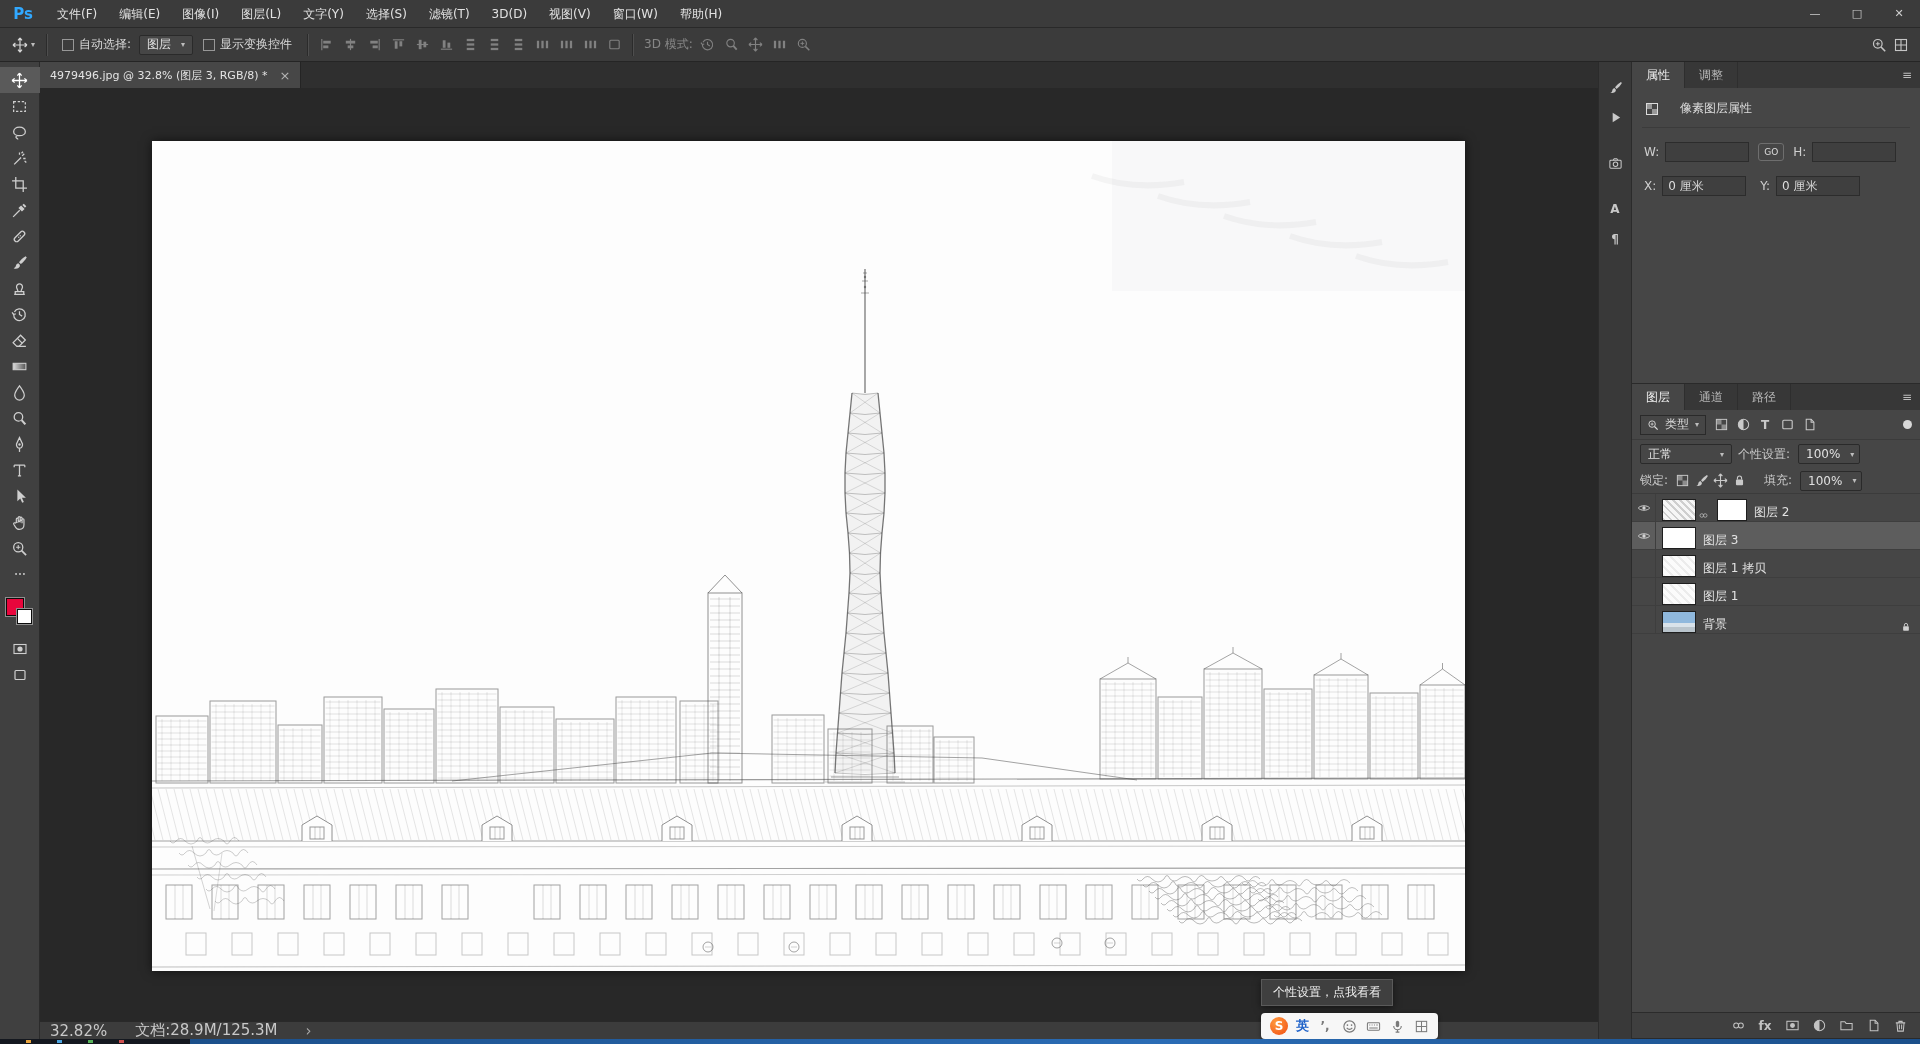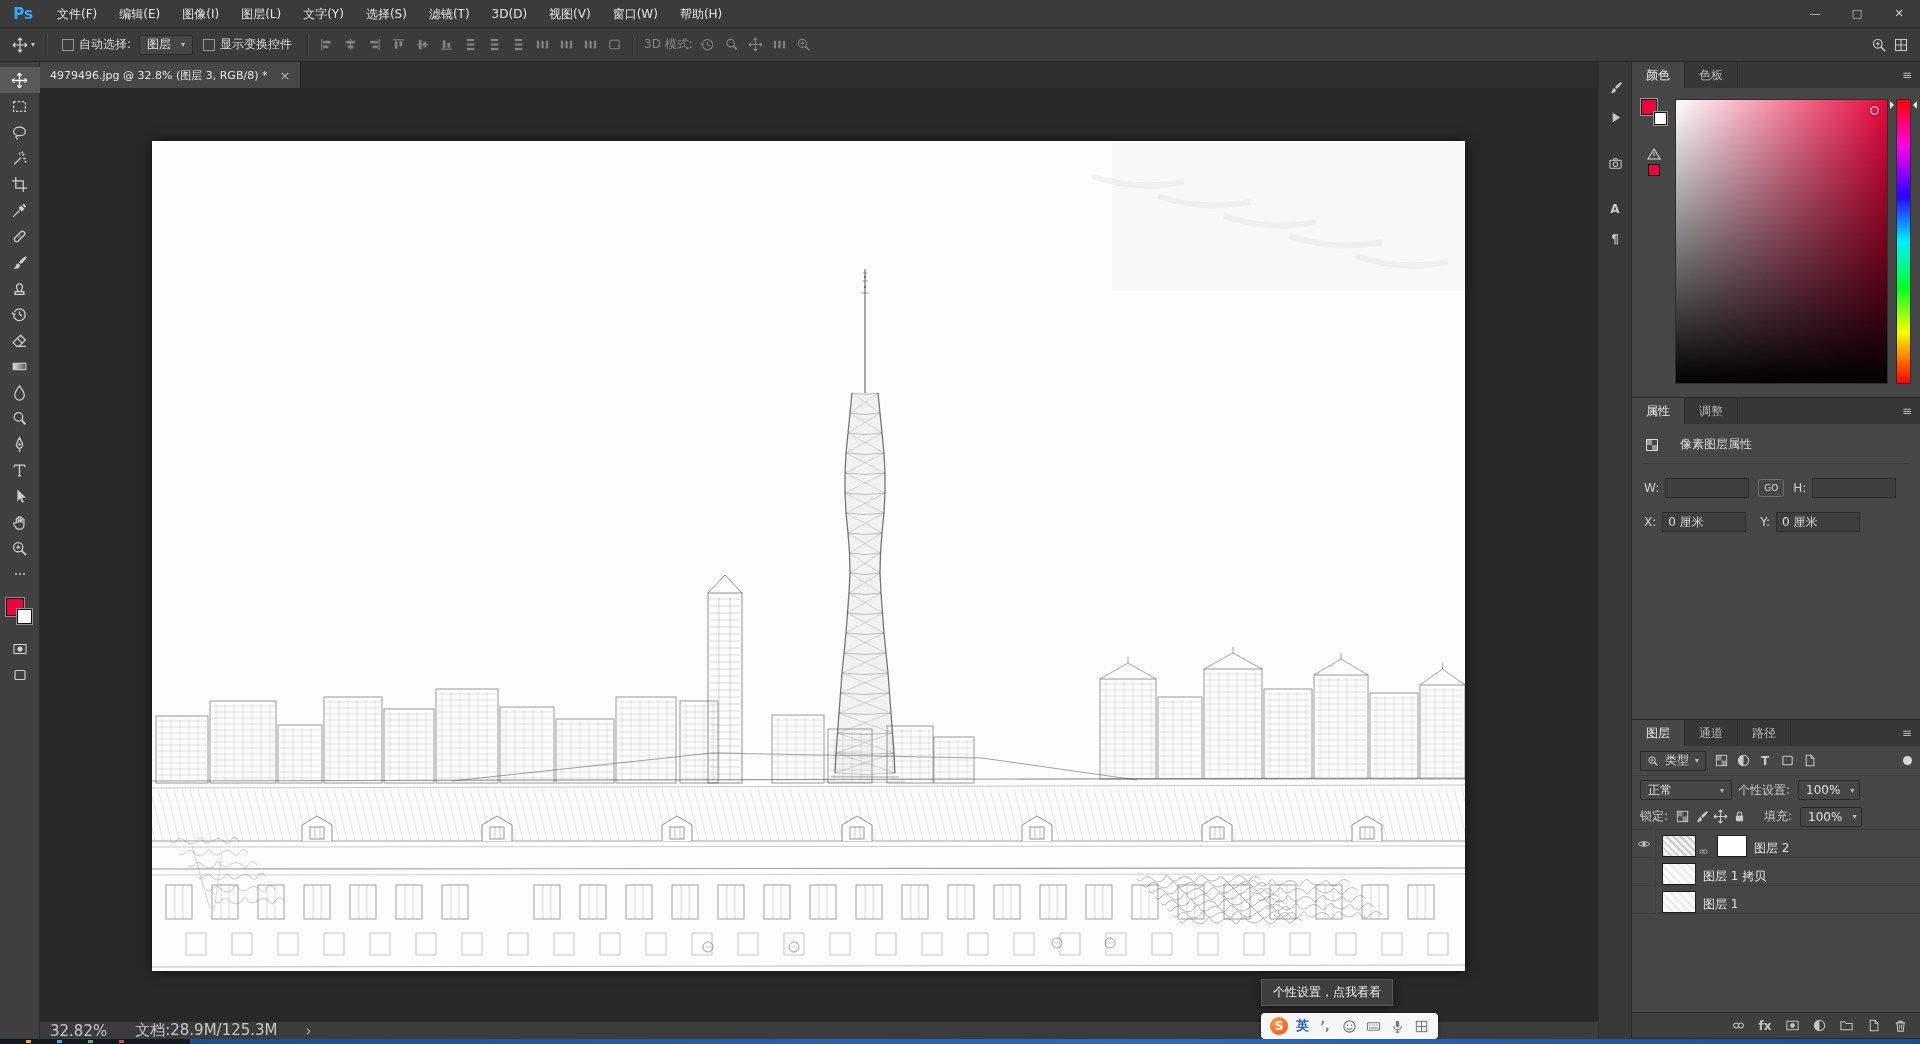--- a/index.html
+++ b/index.html
@@ -1478,48 +1478,20 @@
         </span>
         <span class="strip-icon">
           <span class="tglyph">A</span>
         </span>
         <span class="strip-icon">
           <span class="tglyph">¶</span>
         </span>
       </div>
     <div id="panelcol">
 
-      <div class="panel" id="color-panel">
-        <div class="ptabs">
-          <div class="ptab active">颜色</div>
-          <div class="ptab">色板</div>
-          <div class="pmenu"></div>
-        </div>
-        <div class="colorbody">
-          <div class="mini-col">
-            <div class="fgbg">
-              <span class="cfg" style="background: rgb(232, 6, 60);"></span>
-              <span class="cbg" style="background: rgb(255, 255, 255);"></span>
-            </div>
-            <div class="gamut">
-              <svg class="ic14">
-                  <use href="#s-warn"></use>
-                </svg>
-              <span class="gsw" style="background: rgb(232, 6, 60);"></span>
-            </div>
-          </div>
-          <div class="sbbox" style="background: linear-gradient(to top, rgb(0, 0, 0), rgba(0, 0, 0, 0)), linear-gradient(to right, rgb(255, 255, 255), rgb(232, 6, 60));">
-            <span class="sb-cursor"></span>
-          </div>
-          <div class="huebar">
-            <span class="hue-cur-l"></span>
-            <span class="hue-cur-r"></span>
-          </div>
-        </div>
-      </div>
 
       <div class="panel" id="props-panel">
         <div class="ptabs">
           <div class="ptab active">属性</div>
           <div class="ptab">调整</div>
           <div class="pmenu"></div>
         </div>
         <div class="propsbody">
           <div class="prop-title">
             <svg class="ic16">
@@ -1633,29 +1605,46 @@
                   <use href="#s-eye"></use>
                 </svg>
               </div>
               <div class="thumb thumb-sketch"></div>
               <svg class="mask-link">
                 <use href="#s-link"></use>
               </svg>
               <div class="thumb thumb-mask"></div>
               <span class="lname">图层 2</span>
             </div>
+            <div class="layer-row selected">
+              <div class="eyebox">
+                <svg class="ic14">
+                  <use href="#s-eye"></use>
+                </svg>
+              </div>
+              <div class="thumb thumb-white"></div>
+              <span class="lname">图层 3</span>
+            </div>
             <div class="layer-row">
               <div class="eyebox"></div>
               <div class="thumb thumb-sketch-light"></div>
               <span class="lname">图层 1 拷贝</span>
             </div>
             <div class="layer-row">
               <div class="eyebox"></div>
               <div class="thumb thumb-sketch-light"></div>
               <span class="lname">图层 1</span>
+            </div>
+            <div class="layer-row">
+              <div class="eyebox"></div>
+              <div class="thumb thumb-photo"></div>
+              <span class="lname">背景</span>
+              <svg class="row-lock">
+                <use href="#s-lock"></use>
+              </svg>
             </div>
           </div>
         <div class="layers-bottom" id="layers-bottom">
             <span class="lb-ic">
               <svg class="icf">
                 <use href="#s-link"></use>
               </svg>
             </span>
             <span class="lb-ic">
               <span class="tglyph">fx</span>

